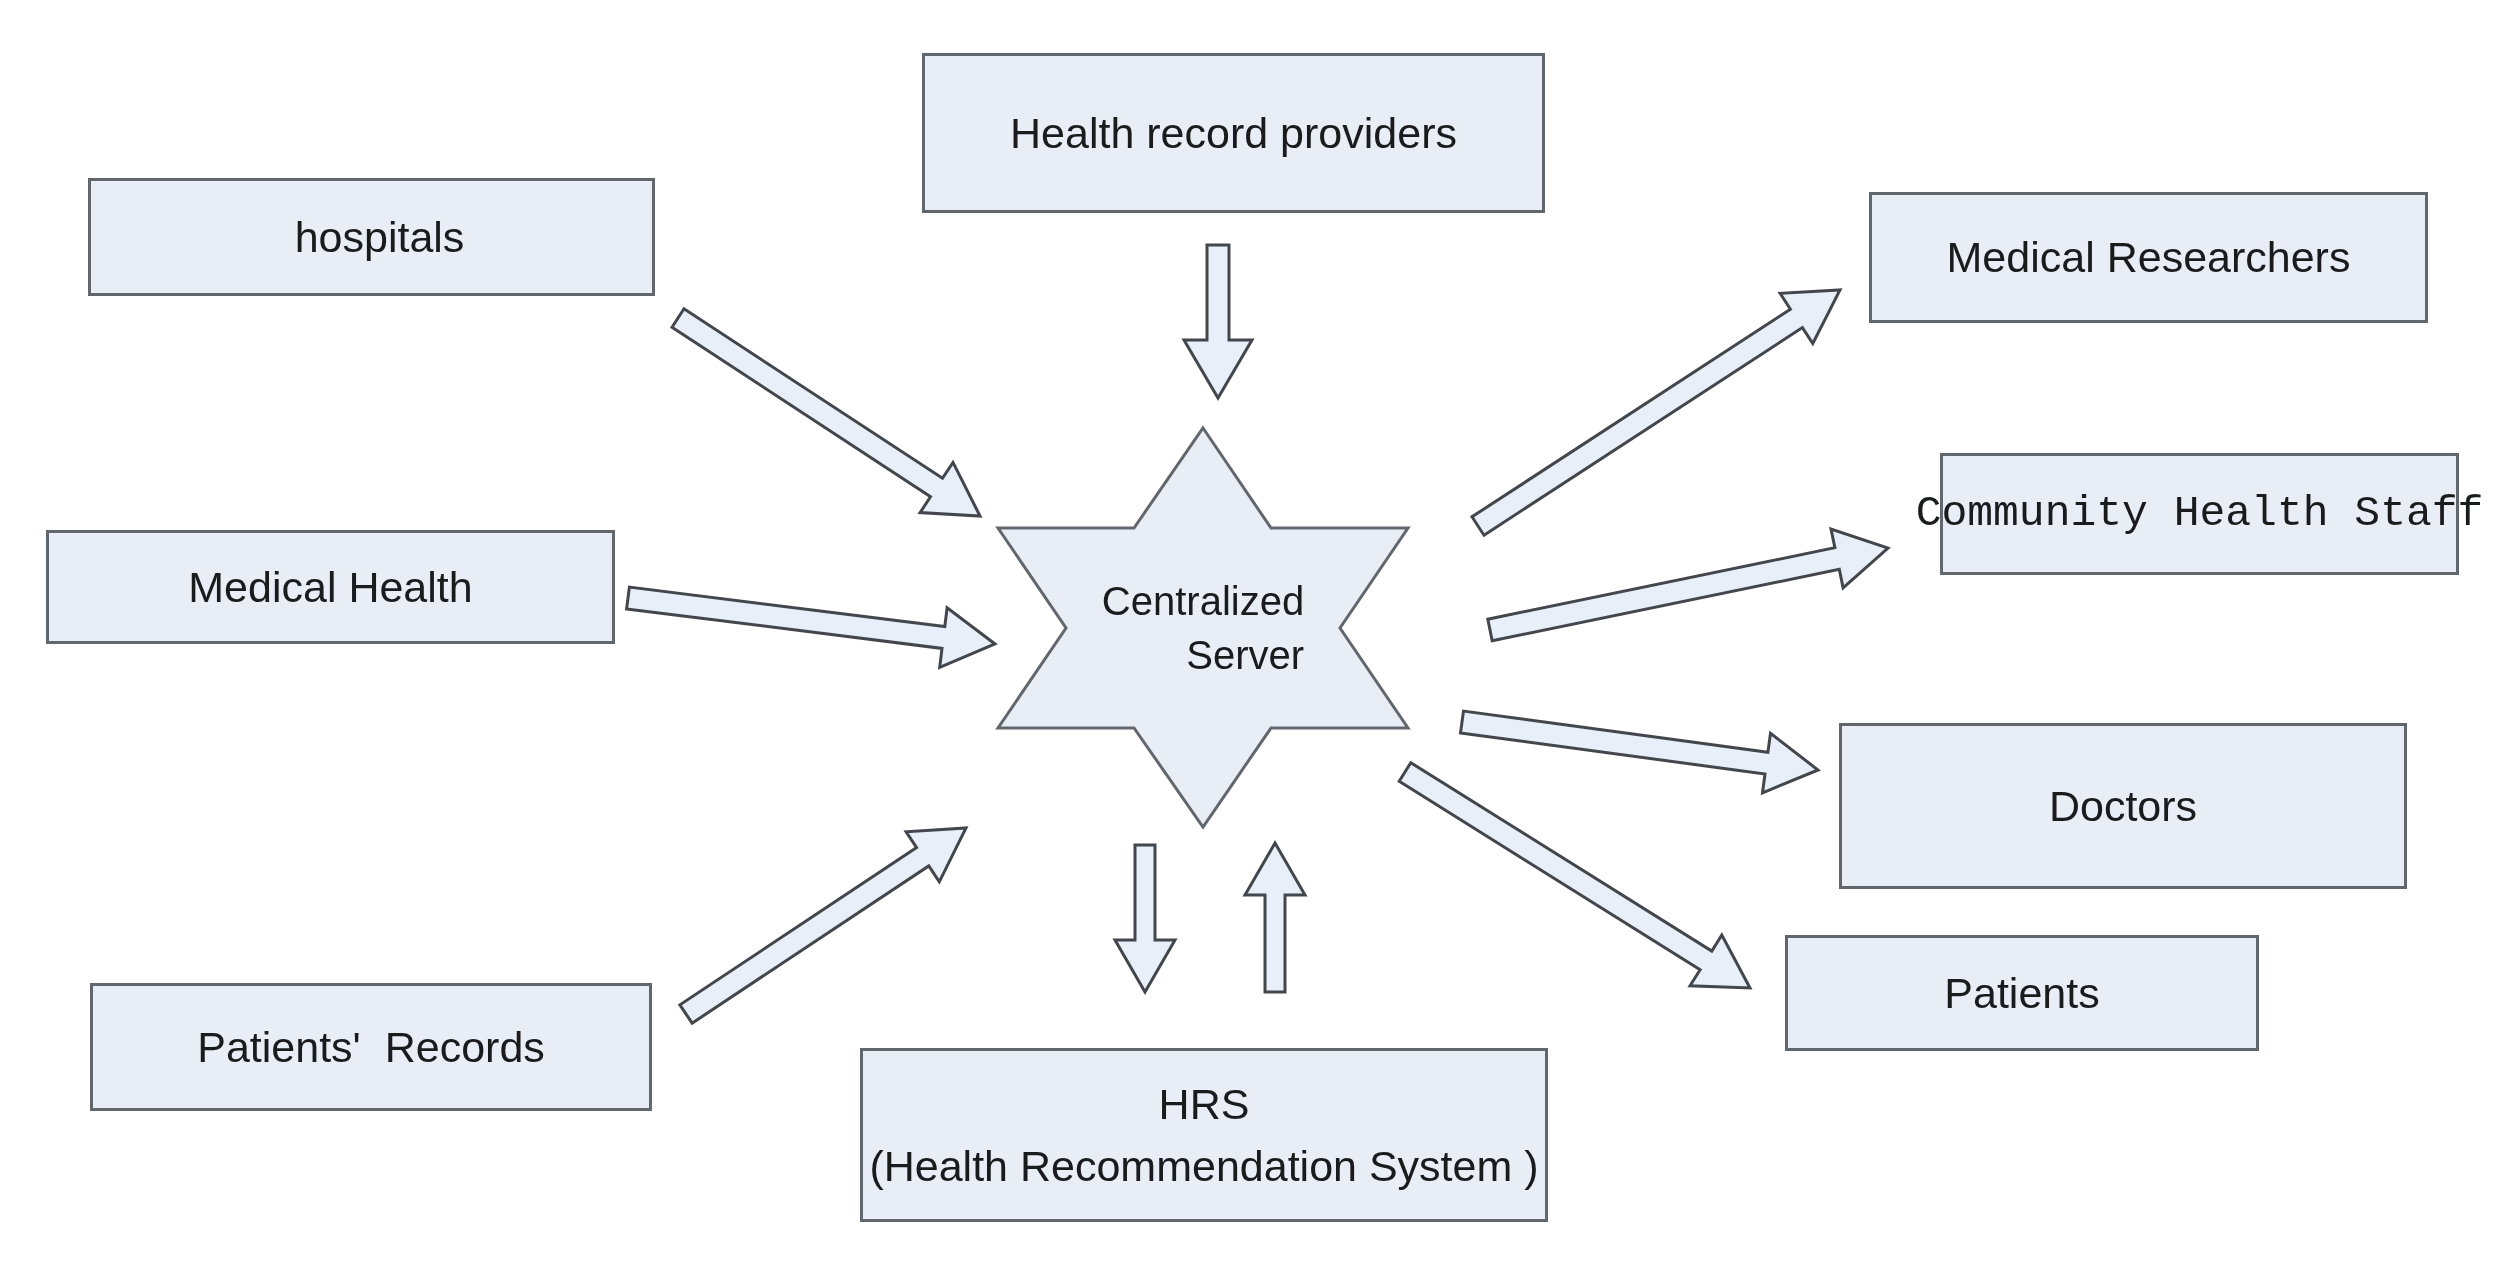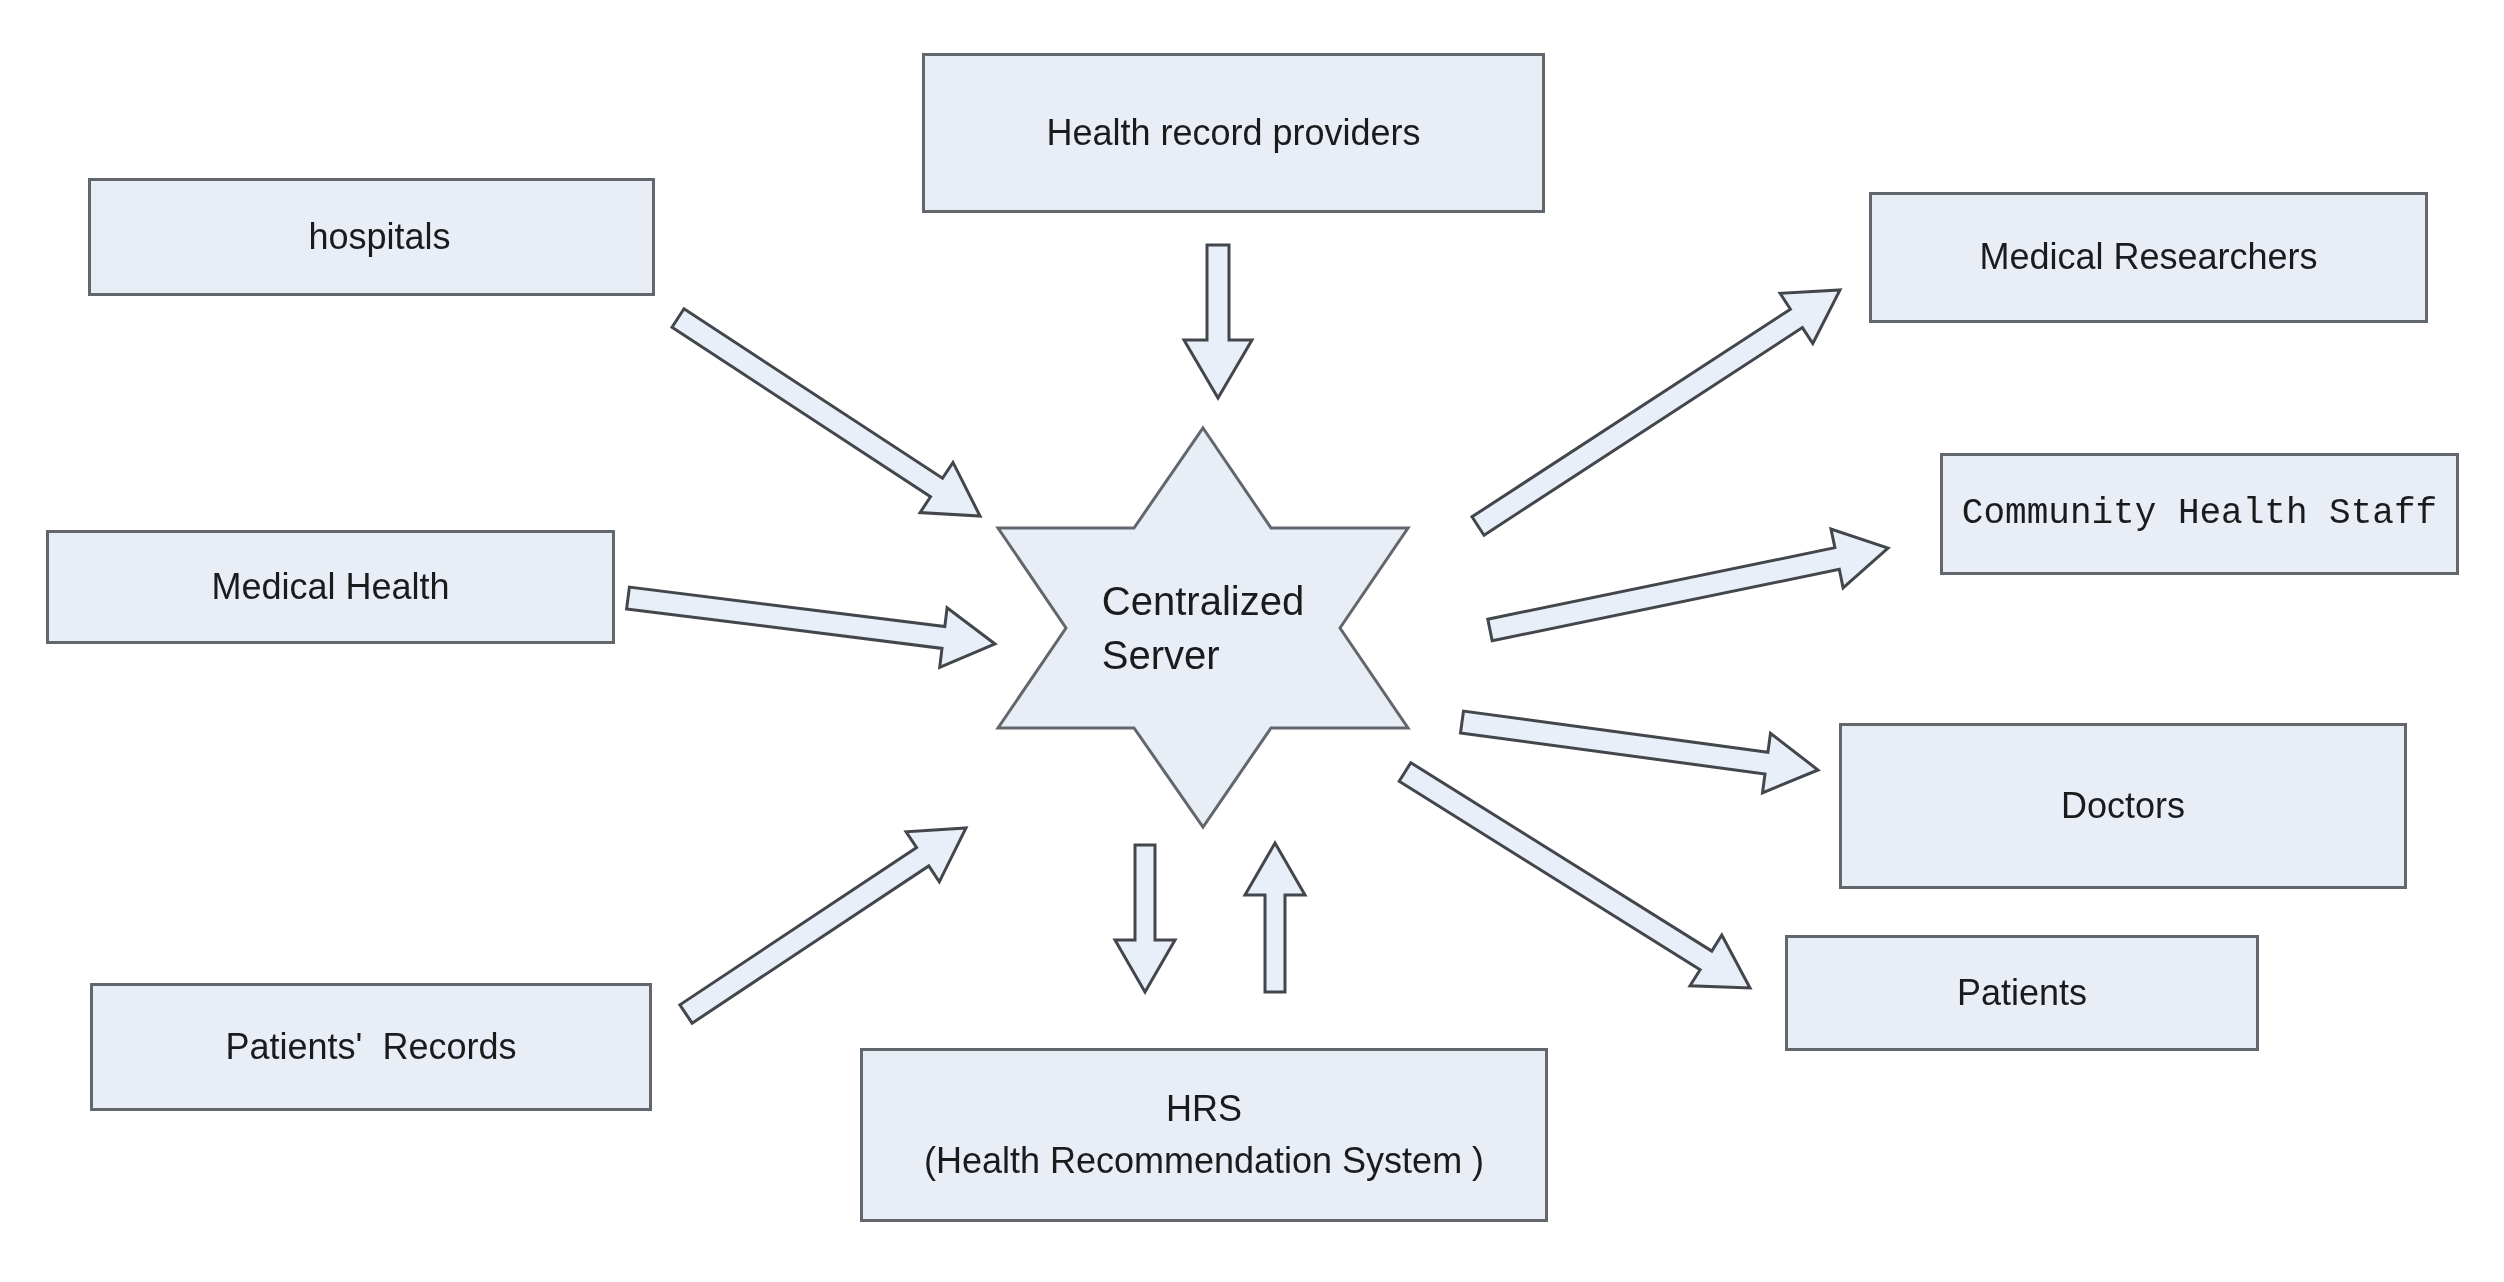--- a/index.html
+++ b/index.html
@@ -21,31 +21,31 @@
   #shape-layer{position:absolute;left:0;top:0;}
   .node{
     position:absolute;
     background:var(--node-fill);
     border:3px solid var(--node-border);
     display:flex;align-items:center;justify-content:center;
     box-sizing:border-box;
     text-align:center;
   }
   .label{
-    font-size:36px;
+    font-size:43px;
     color:var(--text);
     white-space:pre;
     line-height:1.45;
   }
   .multiline{display:flex;flex-direction:column;align-items:center;}
   #star-label{
     position:absolute;
     left:1203px;top:628px;
     transform:translate(-50%,-50%);
-    display:flex;flex-direction:column;align-items:flex-start;
+    display:flex;flex-direction:column;align-items:flex-end;
     font-size:40px;line-height:1.35;color:var(--text);
     white-space:pre;
   }
   .star{fill:var(--node-fill);stroke:var(--node-border);stroke-width:3;}
   .block-arrow{fill:var(--arrow-fill);stroke:var(--arrow-outline);stroke-width:3;stroke-linejoin:miter;}
 </style>
 </head>
 <body>
 
 <div id="canvas">

